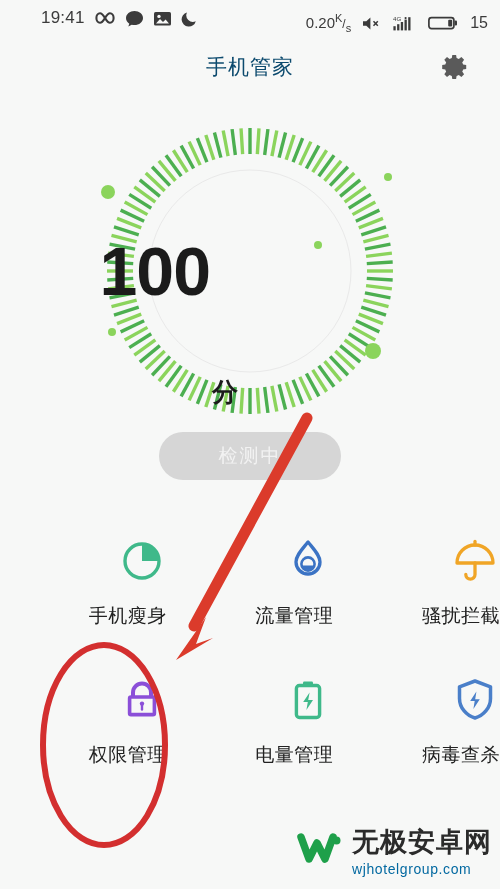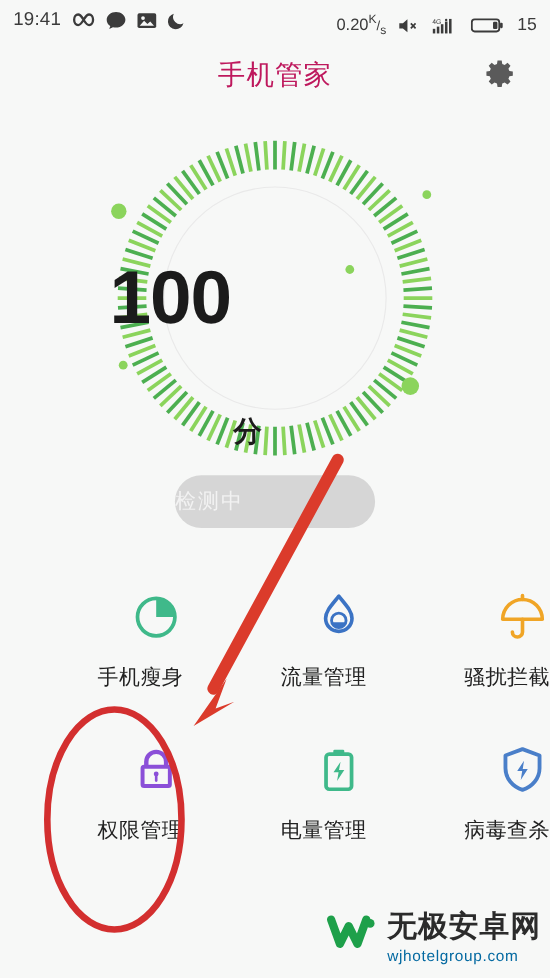--- a/index.html
+++ b/index.html
@@ -17,35 +17,35 @@
   }
 
   
   .statusbar {
     position: absolute; top: 0; left: 0;
     width: 500px; height: 36px;
     display: flex; align-items: center;
     padding: 0 12px;
     color: #3b3b3b;
   }
-  .sb-left { display: flex; align-items: center; gap: 9px; }
+  .sb-left { display: flex; align-items: center; gap: 9px; margin-left: 29px; }
   .sb-right { display: flex; align-items: center; gap: 11px; margin-left: auto; margin-top: 10px; }
   .sb-time { font-size: 17px; font-weight: 500; letter-spacing: .2px; }
   .sb-ico { display: inline-flex; align-items: center; }
   .sb-speed { font-size: 15px; font-weight: 500; }
   .sb-batt-num { font-size: 16px; font-weight: 500; margin-left: 1px; }
 
   
   .header {
     position: absolute; top: 36px; left: 0;
     width: 500px; height: 62px;
     display: flex; align-items: center; justify-content: center;
   }
   .header-title {
-    font-size: 25px; color: #be185d; letter-spacing: 1px;
+    font-size: 21px; color: #0c4a6e; letter-spacing: 1px;
   }
   .gear-btn {
     position: absolute; right: 28px; top: 50%;
     transform: translateY(-50%);
     width: 34px; height: 34px;
     display: flex; align-items: center; justify-content: center;
     cursor: pointer;
   }
 
   
@@ -75,21 +75,21 @@
   }
   .dot { position: absolute; border-radius: 50%; background: #8BD45C; }
 
   
   .scan-btn {
     position: absolute; left: 50%; top: 432px;
     transform: translateX(-50%);
     width: 182px; height: 48px;
     border-radius: 24px;
     background: #d6d6d6;
-    display: flex; align-items: center; justify-content: flex-start;
+    display: flex; align-items: center; justify-content: center;
     cursor: pointer; border: none;
   }
   .scan-btn-label {
     font-size: 19px; color: #f2f2f2; letter-spacing: 2px;
   }
 
   
   .grid {
     position: absolute; top: 535px; left: 0;
     width: 500px;

